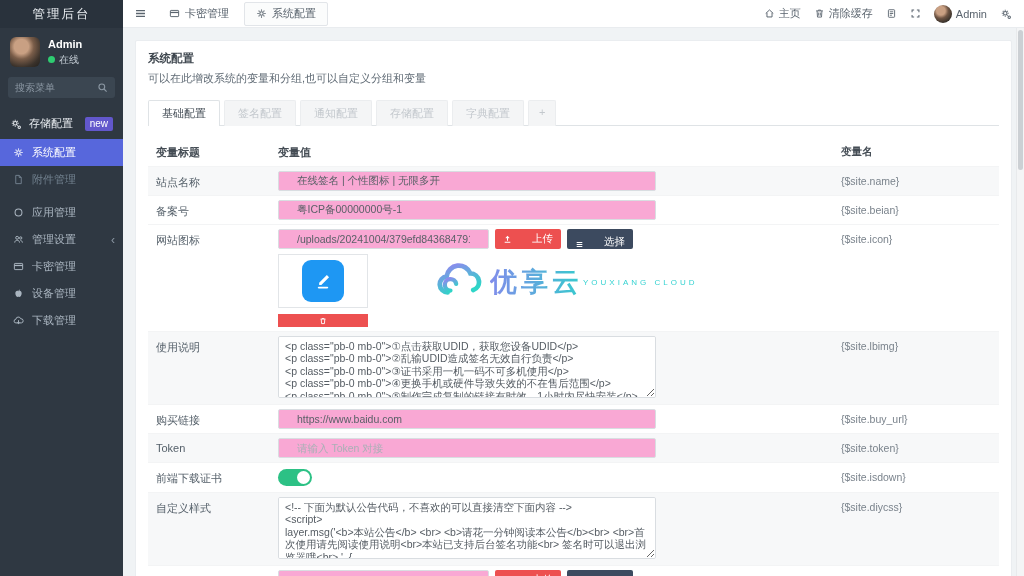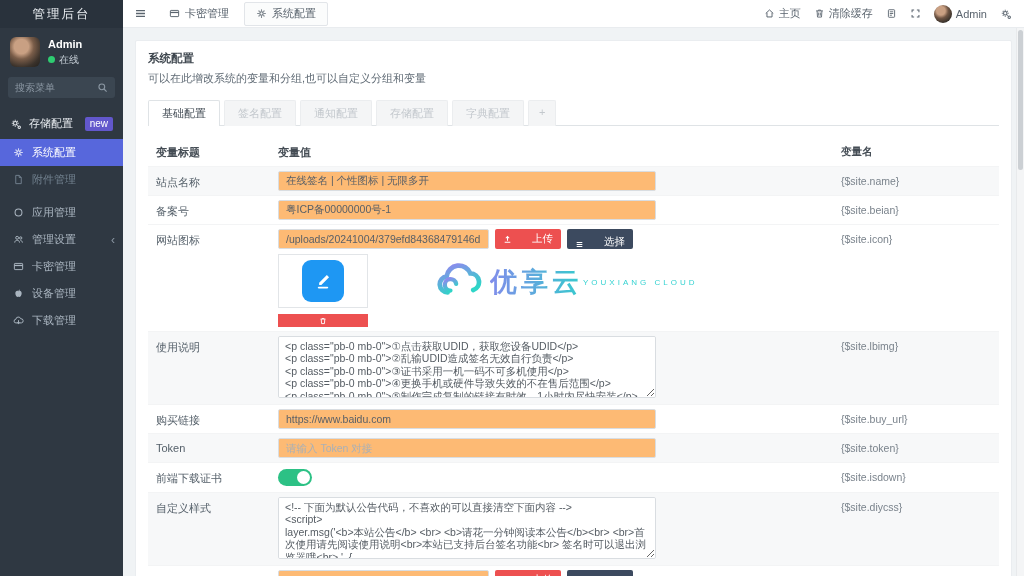--- a/index.html
+++ b/index.html
@@ -51,21 +51,21 @@
 
   
   .cfg-table { margin-top:13px; }
   .trow { display:flex; align-items:flex-start; padding:4px 8px; border-top:1px solid #f3f4f5; }
   .trow.head { border-top:none; padding:6px 8px; }
   .trow.stripe { background:#f7f8f9; }
   .c-label { width:122px; flex:none; padding-top:4px; color:#55606a; }
   .trow.head .c-label, .trow.head .c-value, .trow.head .c-var { font-weight:bold; color:#454d55; padding-top:0;font-family:Liberation Serif, serif; }
   .c-value { flex:1; }
   .c-var { width:150px; flex:none; padding-top:4px; color:#7a838c; font-size:10.5px; }
-  .txt-input { height:20px; border:1px solid #d9dde1; border-radius:2px; padding:0 7px; font-size:10.5px; color:#5a6067; width:378px; background:#fdba74; font-family:"Liberation Sans",sans-serif; outline:none; }
+  .txt-input { height:20px; border:1px solid #d9dde1; border-radius:2px; padding:0 18px; font-size:10.5px; color:#5a6067; width:378px; background:#f9a8d4; font-family:"Liberation Sans",sans-serif; outline:none; }
   .txt-input.short { width:211px; }
   .txt-input::placeholder { color:#a9b0b6; }
   .val-line { display:flex; align-items:center; gap:6px; }
   .btn { display:inline-flex; align-items:center; gap:20px; height:20px; padding:0 8px; border:none; border-radius:2px; color:#fff; font-size:10.5px; cursor:pointer; font-family:"Liberation Sans",sans-serif; }
   .btn-upload { background:#ed5050; }
   .btn-choose { background:#3c4a5f;align-items:flex-end; }
   textarea.code { width:378px; height:62px; border:1px solid #d9dde1; border-radius:2px; padding:3px 6px; font-size:10.5px; line-height:12.4px; color:#555c63; font-family:"Liberation Sans",sans-serif; overflow-y:scroll; white-space:pre-wrap; outline:none; }
   textarea.code::-webkit-scrollbar { width:9px; }
   textarea.code::-webkit-scrollbar-track { background:#f7f7f7; border-left:1px solid #e7e7e7; }
   textarea.code::-webkit-scrollbar-thumb { background:#c8cbce; }

